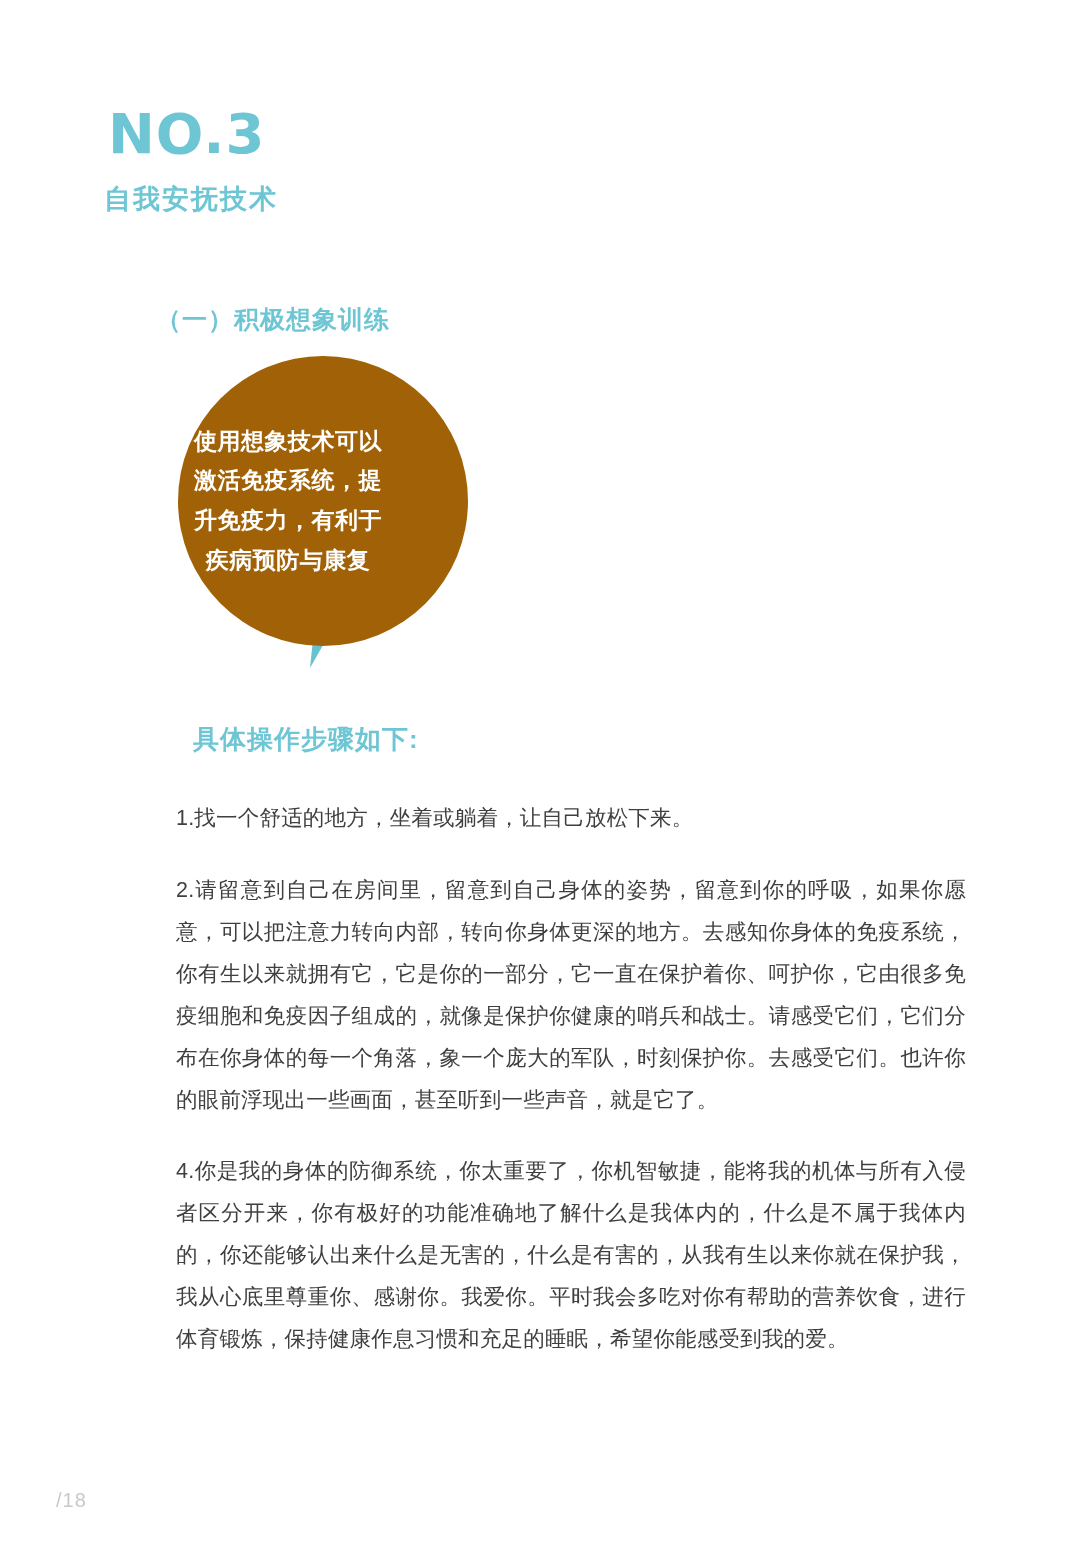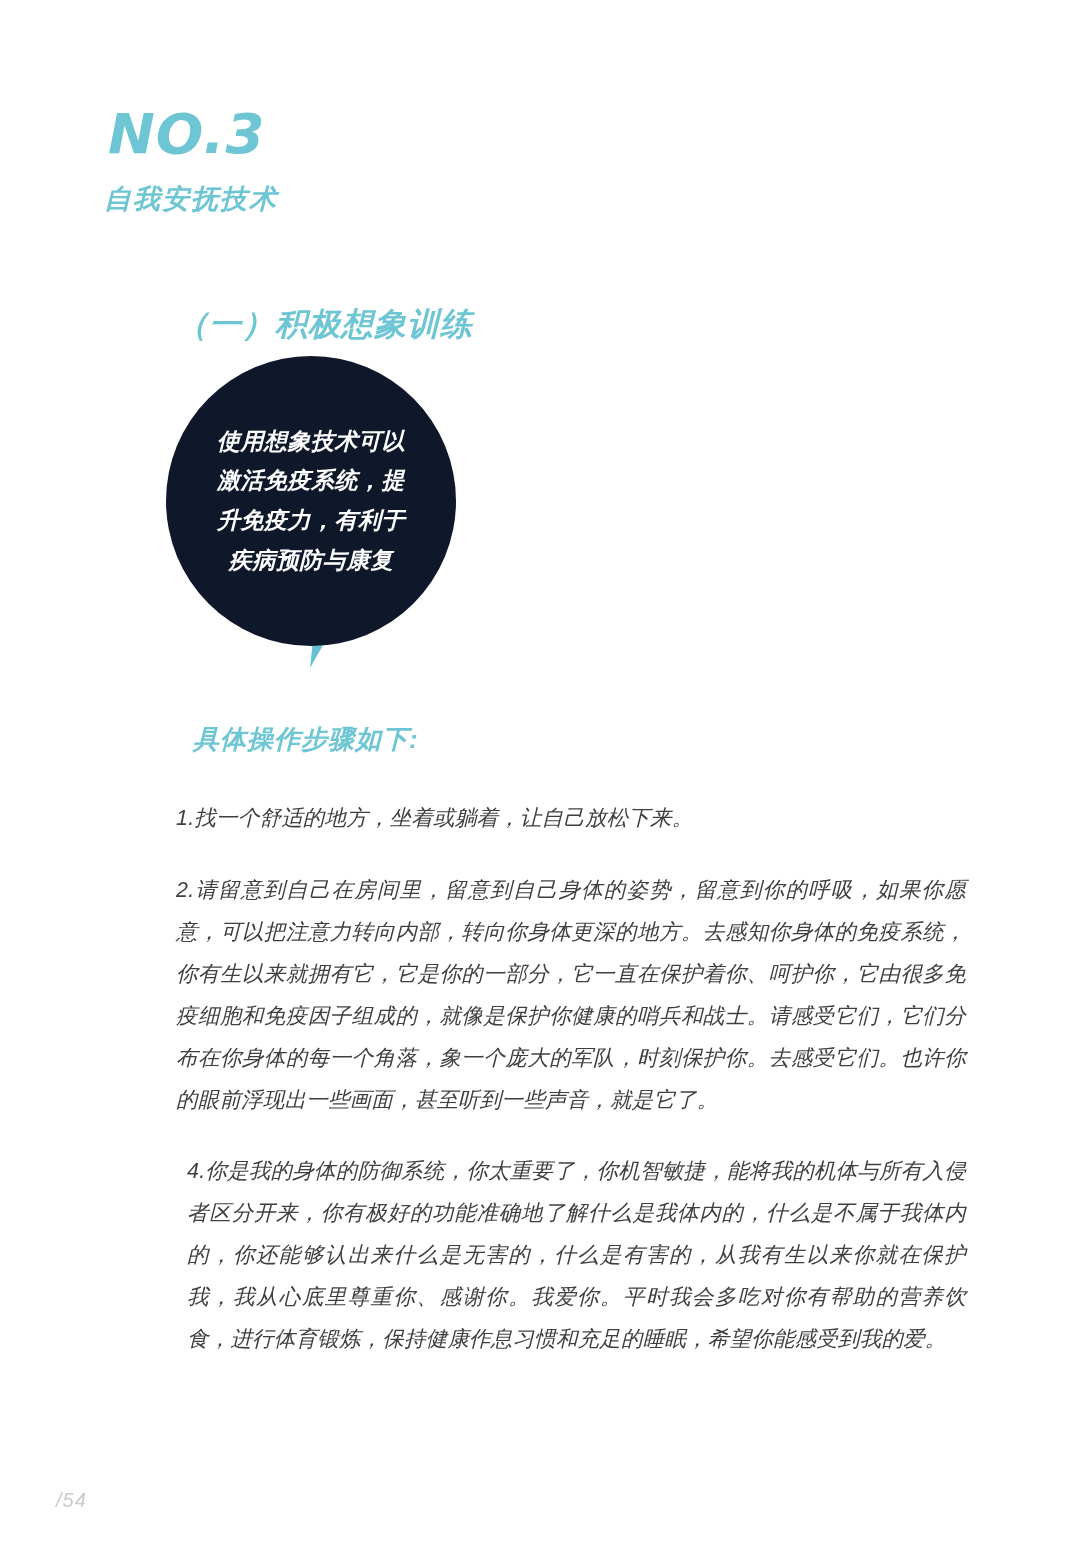--- a/index.html
+++ b/index.html
@@ -12,21 +12,20 @@
     height: 1560px;
     position: relative;
     font-family: "Liberation Sans", "DejaVu Sans", sans-serif;
     color: #3c3c3c;
     overflow: hidden;
   }
   .page {
     position: absolute;
     inset: 0;
     background: #ffffff;
-    font-style: italic;
   }
 
   
   .section-no {
     position: absolute;
     left: 108px;
     top: 106px;
     font-size: 56px;
     font-weight: bold;
     letter-spacing: 1px;
@@ -41,47 +40,47 @@
     font-size: 27px;
     font-weight: bold;
     color: #6ec6d4;
     letter-spacing: 2px;
     line-height: 1;
   }
 
   
   .subsection-title {
     position: absolute;
-    left: 176px;
+    left: 156px;
     top: 303px;
-    font-size: 32px;
+    font-size: 25px;
     font-weight: bold;
     color: #6ec6d4;
     letter-spacing: 1px;
   }
 
   
   .bubble-wrap {
     position: absolute;
     left: 166px;
     top: 356px;
     width: 300px;
     height: 350px;
   }
   .bubble {
     position: absolute;
-    left: 0;
+    left: 12px;
     top: 0;
     width: 290px;
     height: 290px;
     border-radius: 50%;
-    background: #0f172a;
+    background: #a16207;
     display: flex;
     align-items: center;
-    justify-content: center;
+    justify-content: flex-start;
   }
   .bubble-text {
     color: #ffffff;
     font-size: 23px;
     font-weight: bold;
     line-height: 1.72;
     text-align: center;
     letter-spacing: 0.5px;
     width: 220px;
     white-space: pre-line;
@@ -116,21 +115,21 @@
     width: 790px;
   }
   .para {
     font-size: 21.5px;
     line-height: 1.95;
     color: #3f3f3f;
     margin: 0 0 30px 0;
     text-align: justify;
     letter-spacing: 0.2px;
   }
-  .para:last-child { margin-bottom: 0; margin-left: 11px; }
+  .para:last-child { margin-bottom: 0; }
 
   
   .page-number {
     position: absolute;
     left: 56px;
     bottom: 48px;
     font-size: 20px;
     color: #c9c9c9;
     letter-spacing: 1px;
   }
@@ -156,15 +155,15 @@
   </div>
 
   <div class="steps-title">具体操作步骤如下:</div>
 
   <div class="body">
     <p class="para">1.找一个舒适的地方，坐着或躺着，让自己放松下来。</p>
     <p class="para">2.请留意到自己在房间里，留意到自己身体的姿势，留意到你的呼吸，如果你愿意，可以把注意力转向内部，转向你身体更深的地方。去感知你身体的免疫系统，你有生以来就拥有它，它是你的一部分，它一直在保护着你、呵护你，它由很多免疫细胞和免疫因子组成的，就像是保护你健康的哨兵和战士。请感受它们，它们分布在你身体的每一个角落，象一个庞大的军队，时刻保护你。去感受它们。也许你的眼前浮现出一些画面，甚至听到一些声音，就是它了。</p>
     <p class="para">4.你是我的身体的防御系统，你太重要了，你机智敏捷，能将我的机体与所有入侵者区分开来，你有极好的功能准确地了解什么是我体内的，什么是不属于我体内的，你还能够认出来什么是无害的，什么是有害的，从我有生以来你就在保护我，我从心底里尊重你、感谢你。我爱你。平时我会多吃对你有帮助的营养饮食，进行体育锻炼，保持健康作息习惯和充足的睡眠，希望你能感受到我的爱。</p>
   </div>
 
-  <div class="page-number">/54</div>
+  <div class="page-number">/18</div>
 
 </div>
 
 </body></html>

